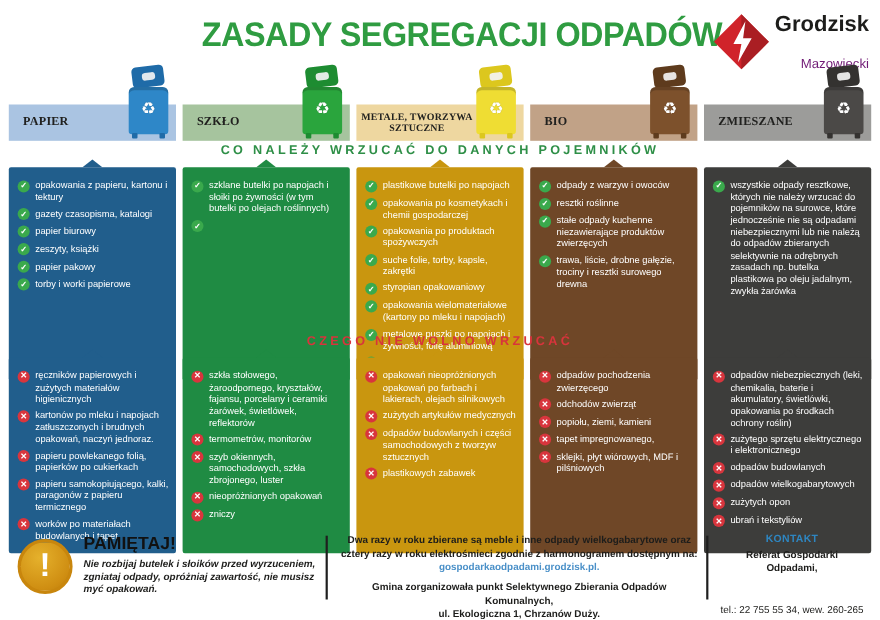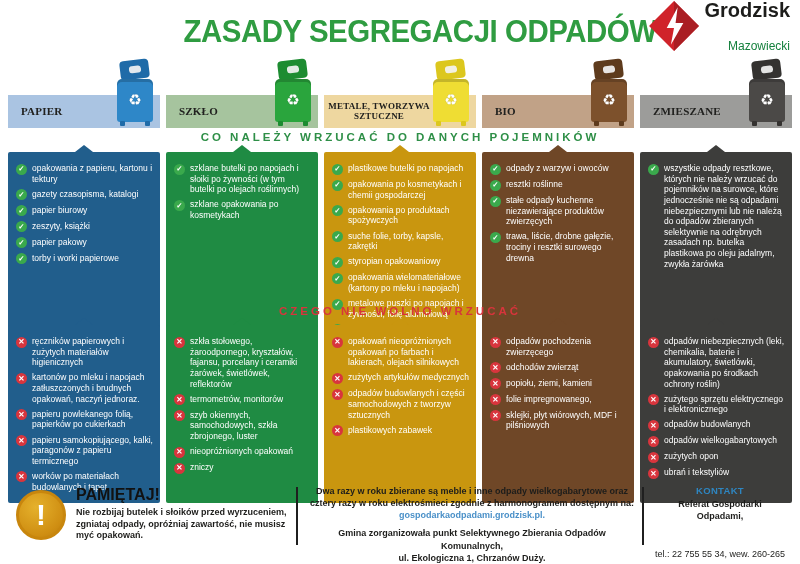--- a/index.html
+++ b/index.html
@@ -4,25 +4,25 @@
 <style>
   * { margin:0; padding:0; box-sizing:border-box; }
   html,body { background:#ffffff; }
   body { font-family:"Liberation Sans", sans-serif; width:800px; height:564px; }
   .page { position:relative; width:800px; height:564px; overflow:hidden; background:#fff; }
 
   
   .title { position:absolute; top:14px; left:40px; right:0; text-align:center;
            font-size:31px; font-weight:800; letter-spacing:-0.5px; color:#2f9c41;
            transform:scaleX(0.95); transform-origin:center; }
-  .logo { position:absolute; top:0; right:10px; display:flex; align-items:center; gap:4px; }
+  .logo { position:absolute; top:12px; right:10px; display:flex; align-items:center; gap:4px; }
   .logo svg { width:52px; height:52px; }
   .logo-text { text-align:right; line-height:1; }
   .logo-name { font-size:20px; font-weight:800; color:#1d1d1b; }
-  .logo-region { font-size:12px; font-weight:400; color:#15803d; margin-top:20px; }
+  .logo-region { font-size:12px; font-weight:400; color:#701a75; margin-top:20px; }
 
   
   .c0 { --strip:#aac4e2; --panel:#215e8c; --bin:#2e87c8; --lid:#1f6ba8; }
   .c1 { --strip:#a6c49e; --panel:#1f8b43; --bin:#2aa53d; --lid:#1d8c31; }
   .c2 { --strip:#eed7a0; --panel:#c9960f; --bin:#efdd33; --lid:#dcc71e; }
   .c3 { --strip:#c1a287; --panel:#6f4727; --bin:#7d512c; --lid:#5e3b1d; }
   .c4 { --strip:#9c9c9a; --panel:#3d3d3b; --bin:#4b4947; --lid:#343230; }
 
   .grid5 { position:absolute; left:8px; right:8px; display:grid;
            grid-template-columns:repeat(5,1fr); gap:6px; }
@@ -71,21 +71,21 @@
 
   
   .footer { position:absolute; top:483px; left:8px; right:8px; height:76px;
             display:flex; align-items:flex-start; }
   .remember { display:flex; gap:10px; width:282px; padding-left:8px; padding-top:3px; }
   .warn-icon { flex:0 0 auto; width:50px; height:50px; border-radius:50%;
                background:radial-gradient(circle at 38% 32%, #e5b12c, #cf8e12 70%, #b97c0c);
                border:3px solid #c8860d; display:flex; align-items:center; justify-content:center;
                color:#fff; font-size:30px; font-weight:800; margin-top:4px; }
   .remember-title { font-size:16px; font-weight:800; color:#111; margin-bottom:3px; }
-  .remember-text { font-size:9px; font-weight:700; color:#1d1d1b; line-height:1.3; }
+  .remember-text { font-size:9px; font-weight:700; color:#1d1d1b; line-height:1.3;font-style:italic; }
 
   .vdiv { width:2px; background:#1f1f1f; height:58px; margin:4px 10px 0 6px; }
 
   .center-note { width:328px; text-align:center; color:#1d1d1b; padding-top:2px; }
   .schedule { font-size:9px; font-weight:700; line-height:1.35; }
   .link { color:#4a90c8; }
   .pszok-line { margin-top:6px; font-size:9px; font-weight:700; line-height:1.35; }
 
   .contact { flex:1; text-align:center; padding-right:6px; padding-top:2px;
              font-size:9px; color:#1d1d1b; line-height:1.35; }
@@ -215,21 +215,20 @@
     </div>
     <div class="panel c1">
       <div>
 
       <div class="item">
             <span class="mark check">✓</span>
             <span class="item-text">szklane butelki po napojach i słoiki po żywności (w tym butelki po olejach roślinnych)</span>
           </div>
           <div class="item">
             <span class="mark check">✓</span>
-            <span class="item-text">szklane opakowania po kosmetykach</span>
           </div>
         </div>
     </div>
     <div class="panel c2">
       <div>
 
       <div class="item">
             <span class="mark check">✓</span>
             <span class="item-text">plastikowe butelki po napojach</span>
           </div>
@@ -379,21 +378,21 @@
           <div class="item">
             <span class="mark cross">✕</span>
             <span class="item-text">odchodów zwierząt</span>
           </div>
           <div class="item">
             <span class="mark cross">✕</span>
             <span class="item-text">popiołu, ziemi, kamieni</span>
           </div>
           <div class="item">
             <span class="mark cross">✕</span>
-            <span class="item-text">folie impregnowanego,</span>
+            <span class="item-text">tapet impregnowanego,</span>
           </div>
           <div class="item">
             <span class="mark cross">✕</span>
             <span class="item-text">sklejki, płyt wiórowych, MDF i pilśniowych</span>
           </div>
         </div>
     </div>
     <div class="panel c4">
       <div>
 

